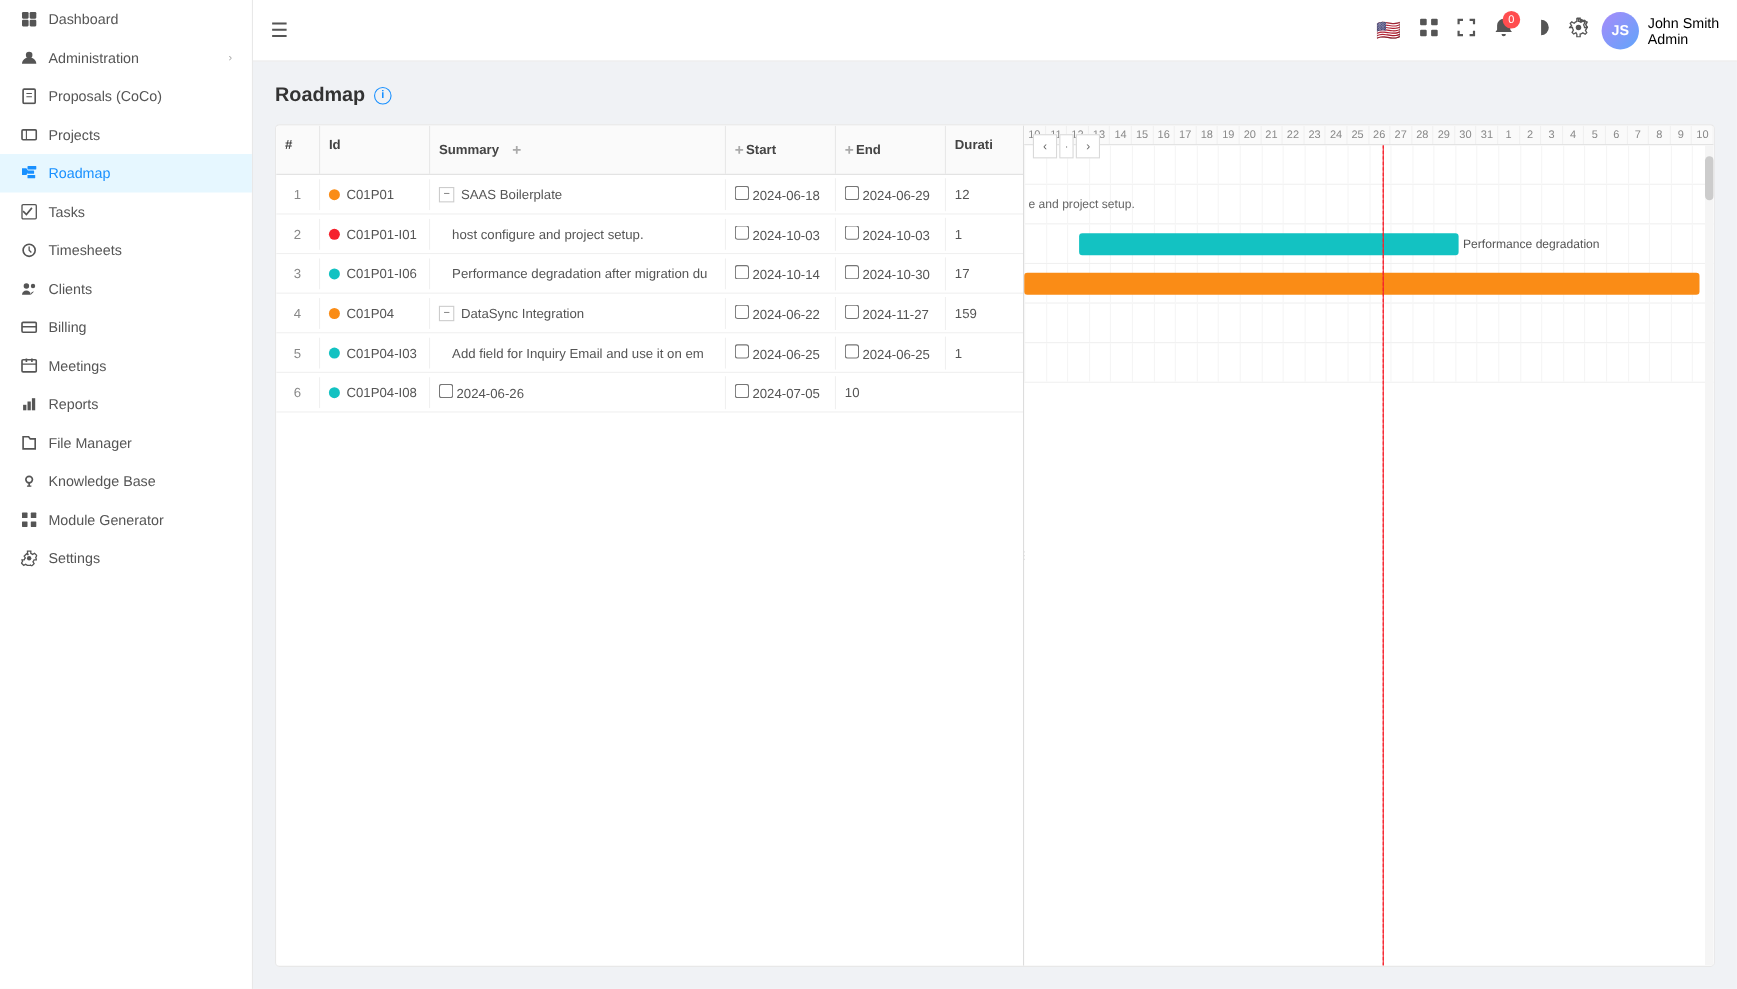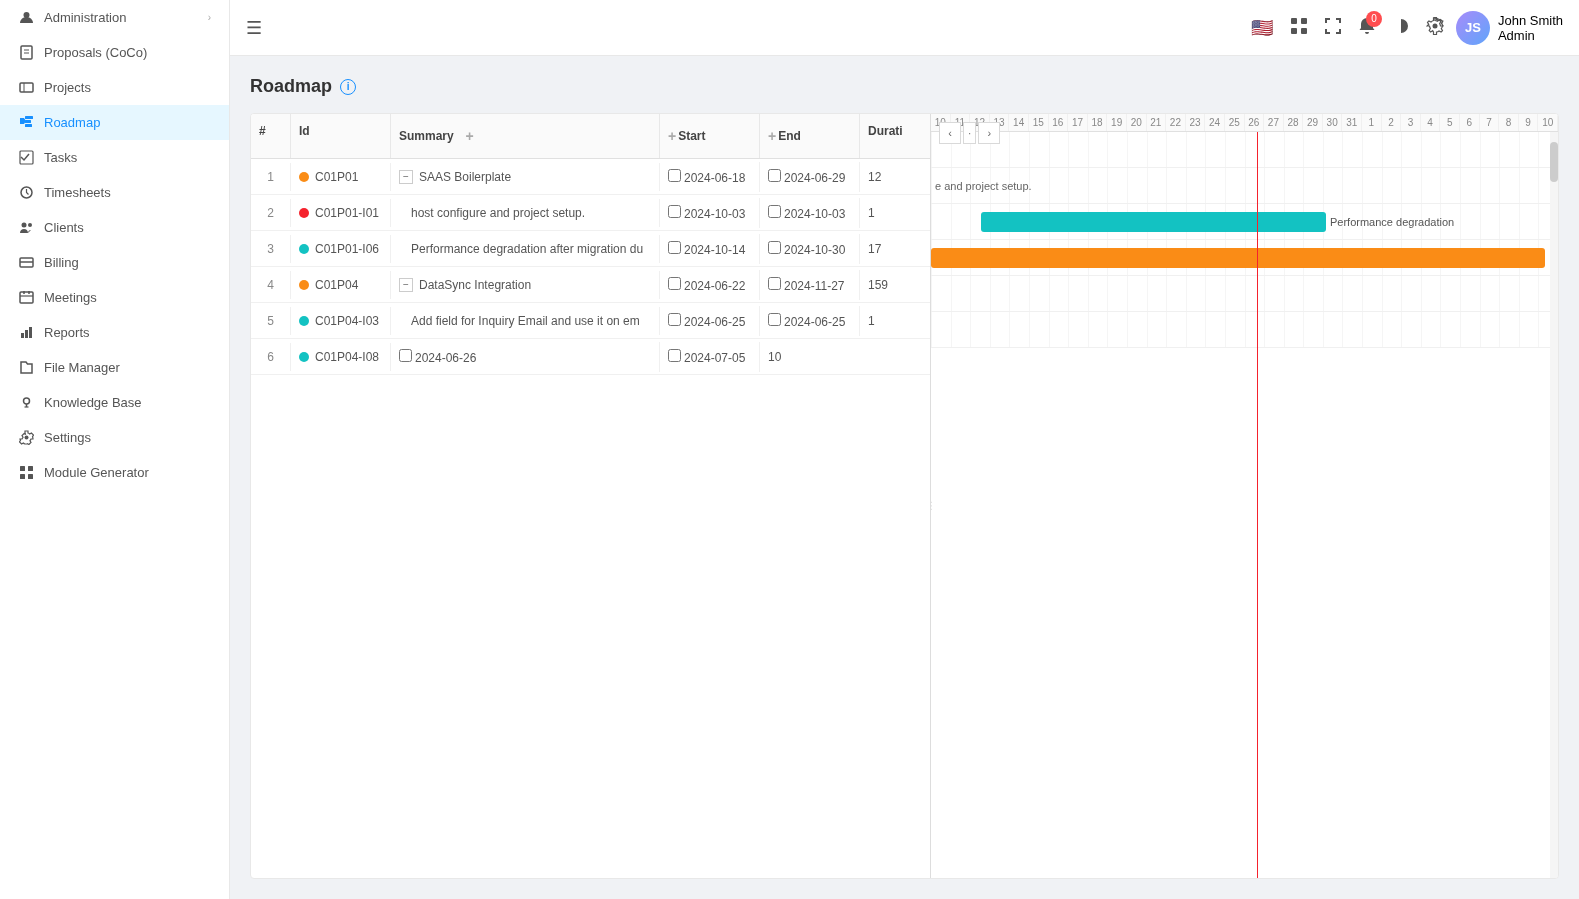--- a/index.html
+++ b/index.html
@@ -273,20 +273,31 @@
       margin-top: 10px;
     }
 
     .flag-icon { font-size: 18px; cursor: pointer; }
   </style>
 </head>
 <body>
 
 <div class="sidebar">
 
+  <div class="nav-item">
+    <span class="nav-icon">
+      <svg width="15" height="15" viewBox="0 0 15 15" fill="currentColor">
+        <rect x="1" y="1" width="6" height="6" rx="1"></rect>
+          <rect x="8" y="1" width="6" height="6" rx="1"></rect>
+        <rect x="1" y="8" width="6" height="6" rx="1"></rect>
+          <rect x="8" y="8" width="6" height="6" rx="1"></rect>
+      </svg>
+    </span>
+    <span>Dashboard</span>
+  </div>
 
   <div class="nav-item">
     <span class="nav-icon">
       <svg width="15" height="15" viewBox="0 0 15 15" fill="currentColor">
         <circle cx="7.5" cy="5" r="3"></circle>
           <path d="M1 13c0-3.3 2.9-6 6.5-6s6.5 2.7 6.5 6H1z"></path>
       </svg>
     </span>
     <span>Administration</span>
     <span class="arrow">›</span>
@@ -408,37 +419,37 @@
         <line x1="7.5" y1="9" x2="7.5" y2="12" stroke="currentColor" stroke-width="1.5"></line>
         <line x1="5.5" y1="12" x2="9.5" y2="12" stroke="currentColor" stroke-width="1.2"></line>
       </svg>
     </span>
     <span>Knowledge Base</span>
   </div>
 
   <div class="nav-item">
     <span class="nav-icon">
       <svg width="15" height="15" viewBox="0 0 15 15" fill="currentColor">
-        <path d="M6 1h3v2a5 5 0 011.7 1l1.7-1 2.1 2.1-1 1.7A5 5 0 0114 9H12a5 5 0 01-1 1.7l1 1.7-2.1 2.1-1.7-1A5 5 0 019 14H6a5 5 0 01-1.7-1l-1.7 1L.5 11.9l1-1.7A5 5 0 011 9H3a5 5 0 011-1.7l-1-1.7L5.1 3.5l1.7 1A5 5 0 016 3V1z" fill="none" stroke="currentColor" stroke-width="1.2"></path>
-        <circle cx="7.5" cy="7.5" r="2"></circle>
-      </svg>
-    </span>
-    <span>Settings</span>
-  </div>
-
-  <div class="nav-item">
-    <span class="nav-icon">
-      <svg width="15" height="15" viewBox="0 0 15 15" fill="currentColor">
         <rect x="1" y="1" width="5" height="5" rx="0.5"></rect>
           <rect x="9" y="1" width="5" height="5" rx="0.5"></rect>
         <rect x="1" y="9" width="5" height="5" rx="0.5"></rect>
           <rect x="9" y="9" width="5" height="5" rx="0.5"></rect>
       </svg>
     </span>
     <span>Module Generator</span>
+  </div>
+
+  <div class="nav-item">
+    <span class="nav-icon">
+      <svg width="15" height="15" viewBox="0 0 15 15" fill="currentColor">
+        <path d="M6 1h3v2a5 5 0 011.7 1l1.7-1 2.1 2.1-1 1.7A5 5 0 0114 9H12a5 5 0 01-1 1.7l1 1.7-2.1 2.1-1.7-1A5 5 0 019 14H6a5 5 0 01-1.7-1l-1.7 1L.5 11.9l1-1.7A5 5 0 011 9H3a5 5 0 011-1.7l-1-1.7L5.1 3.5l1.7 1A5 5 0 016 3V1z" fill="none" stroke="currentColor" stroke-width="1.2"></path>
+        <circle cx="7.5" cy="7.5" r="2"></circle>
+      </svg>
+    </span>
+    <span>Settings</span>
   </div>
 </div>
 
 <div class="main">
 
   <div class="topbar">
     <span class="topbar-hamburger">☰</span>
     <div class="topbar-spacer"></div>
     <div class="topbar-icons">
       <span class="topbar-icon flag-icon">🇺🇸</span>

